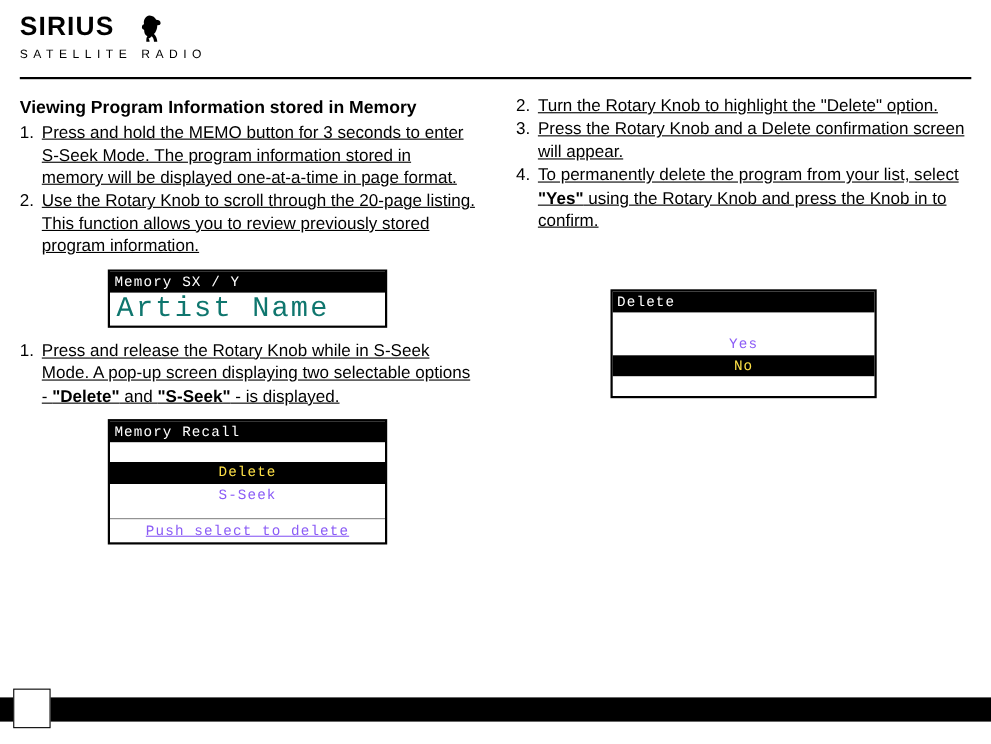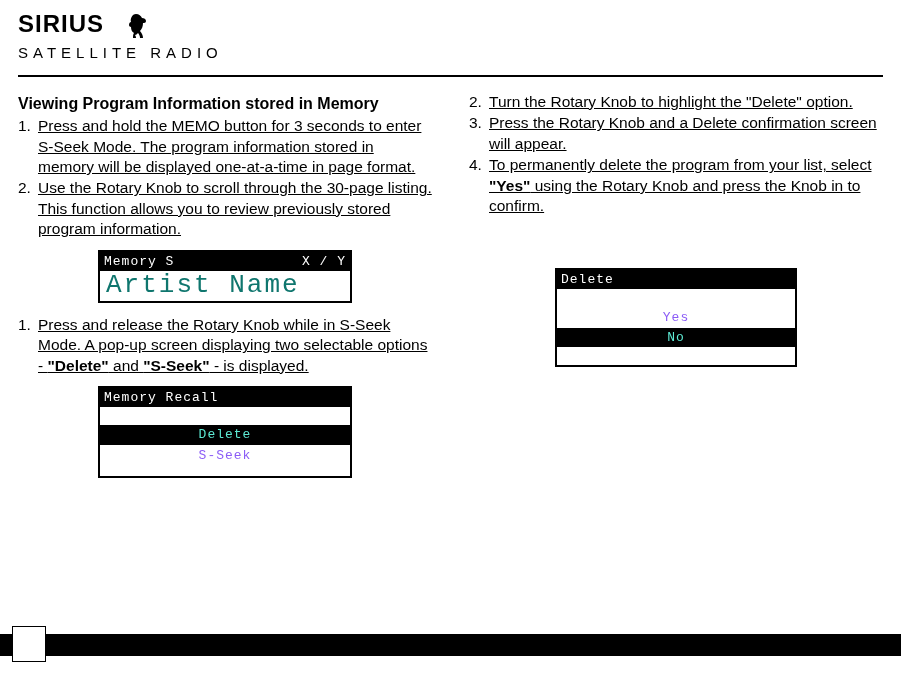--- a/index.html
+++ b/index.html
@@ -15,21 +15,21 @@
   .page {
     padding: 10px 18px 0 18px;
   }
   .logo-row {
     display: flex;
     align-items: flex-start;
     gap: 4px;
   }
   .logo-svg { display: block; }
   .logo-sub {
-    font-size: 15px;
+    font-size: 11px;
     letter-spacing: 5px;
     font-weight: 400;
     margin-top: -2px;
     color: #000;
   }
   .thin-rule {
     border: none;
     border-top: 2px solid #000;
     margin: 14px 0 14px 0;
   }
@@ -67,39 +67,38 @@
     background: #fff;
     font-family: "Courier New", monospace;
   }
   .lcd .bar {
     background: #000;
     color: #fff;
     font-size: 13px;
     padding: 1px 4px;
     letter-spacing: 1px;
     display: flex;
-    justify-content: space-between;
   }
   .lcd .big {
     color: #0f766e;
     font-size: 26px;
     letter-spacing: 2px;
     padding: 0 6px;
     line-height: 1.15;
   }
   .lcd .gray-row {
     color: #8b5cf6;
     font-size: 13px;
     letter-spacing: 1px;
     text-align: center;
     padding: 2px 0;
   }
   .lcd .sel-row {
     background: #000;
-    color: #5eead4;
+    color: #fde047;
     font-size: 13px;
     letter-spacing: 1px;
     text-align: center;
     padding: 1px 0;
   }
   .lcd .blank-row { height: 18px; }
   .lcd .blank-row-sm { height: 10px; }
 
   .lcd1 { width: 250px; }
   .lcd2 { width: 250px; }
@@ -147,21 +146,21 @@
 
     <div class="col">
       <div class="section-title">Viewing Program Information stored in Memory</div>
 
       <div class="step">
         <div class="step-num">1.</div>
         <div class="step-body">Press and hold the MEMO button for 3 seconds to enter S-Seek Mode. The program information stored in memory will be displayed one-at-a-time in page format.</div>
       </div>
       <div class="step">
         <div class="step-num">2.</div>
-        <div class="step-body">Use the Rotary Knob to scroll through the 30-page listing. This function allows you to review previously stored program information.</div>
+        <div class="step-body">Use the Rotary Knob to scroll through the 20-page listing. This function allows you to review previously stored program information.</div>
       </div>
 
       <div class="lcd lcd1">
         <div class="bar">
           <span>Memory  S</span>
           <span>X / Y</span>
         </div>
         <div class="big">Artist Name</div>
       </div>
 
@@ -175,20 +174,21 @@
 
       <div class="lcd lcd2">
         <div class="bar">
           <span>Memory Recall</span>
             <span></span>
         </div>
         <div class="blank-row"></div>
         <div class="sel-row">Delete</div>
         <div class="gray-row">S-Seek</div>
         <div class="blank-row-sm"></div>
+        <div class="gray-row" style="text-decoration: underline; border-top:1px solid #888;">Push select to delete</div>
       </div>
     </div>
 
     <div class="col">
       <div class="step">
         <div class="step-num">2.</div>
         <div class="step-body">Turn the Rotary Knob to highlight the "Delete" option.</div>
       </div>
       <div class="step">
         <div class="step-num">3.</div>

